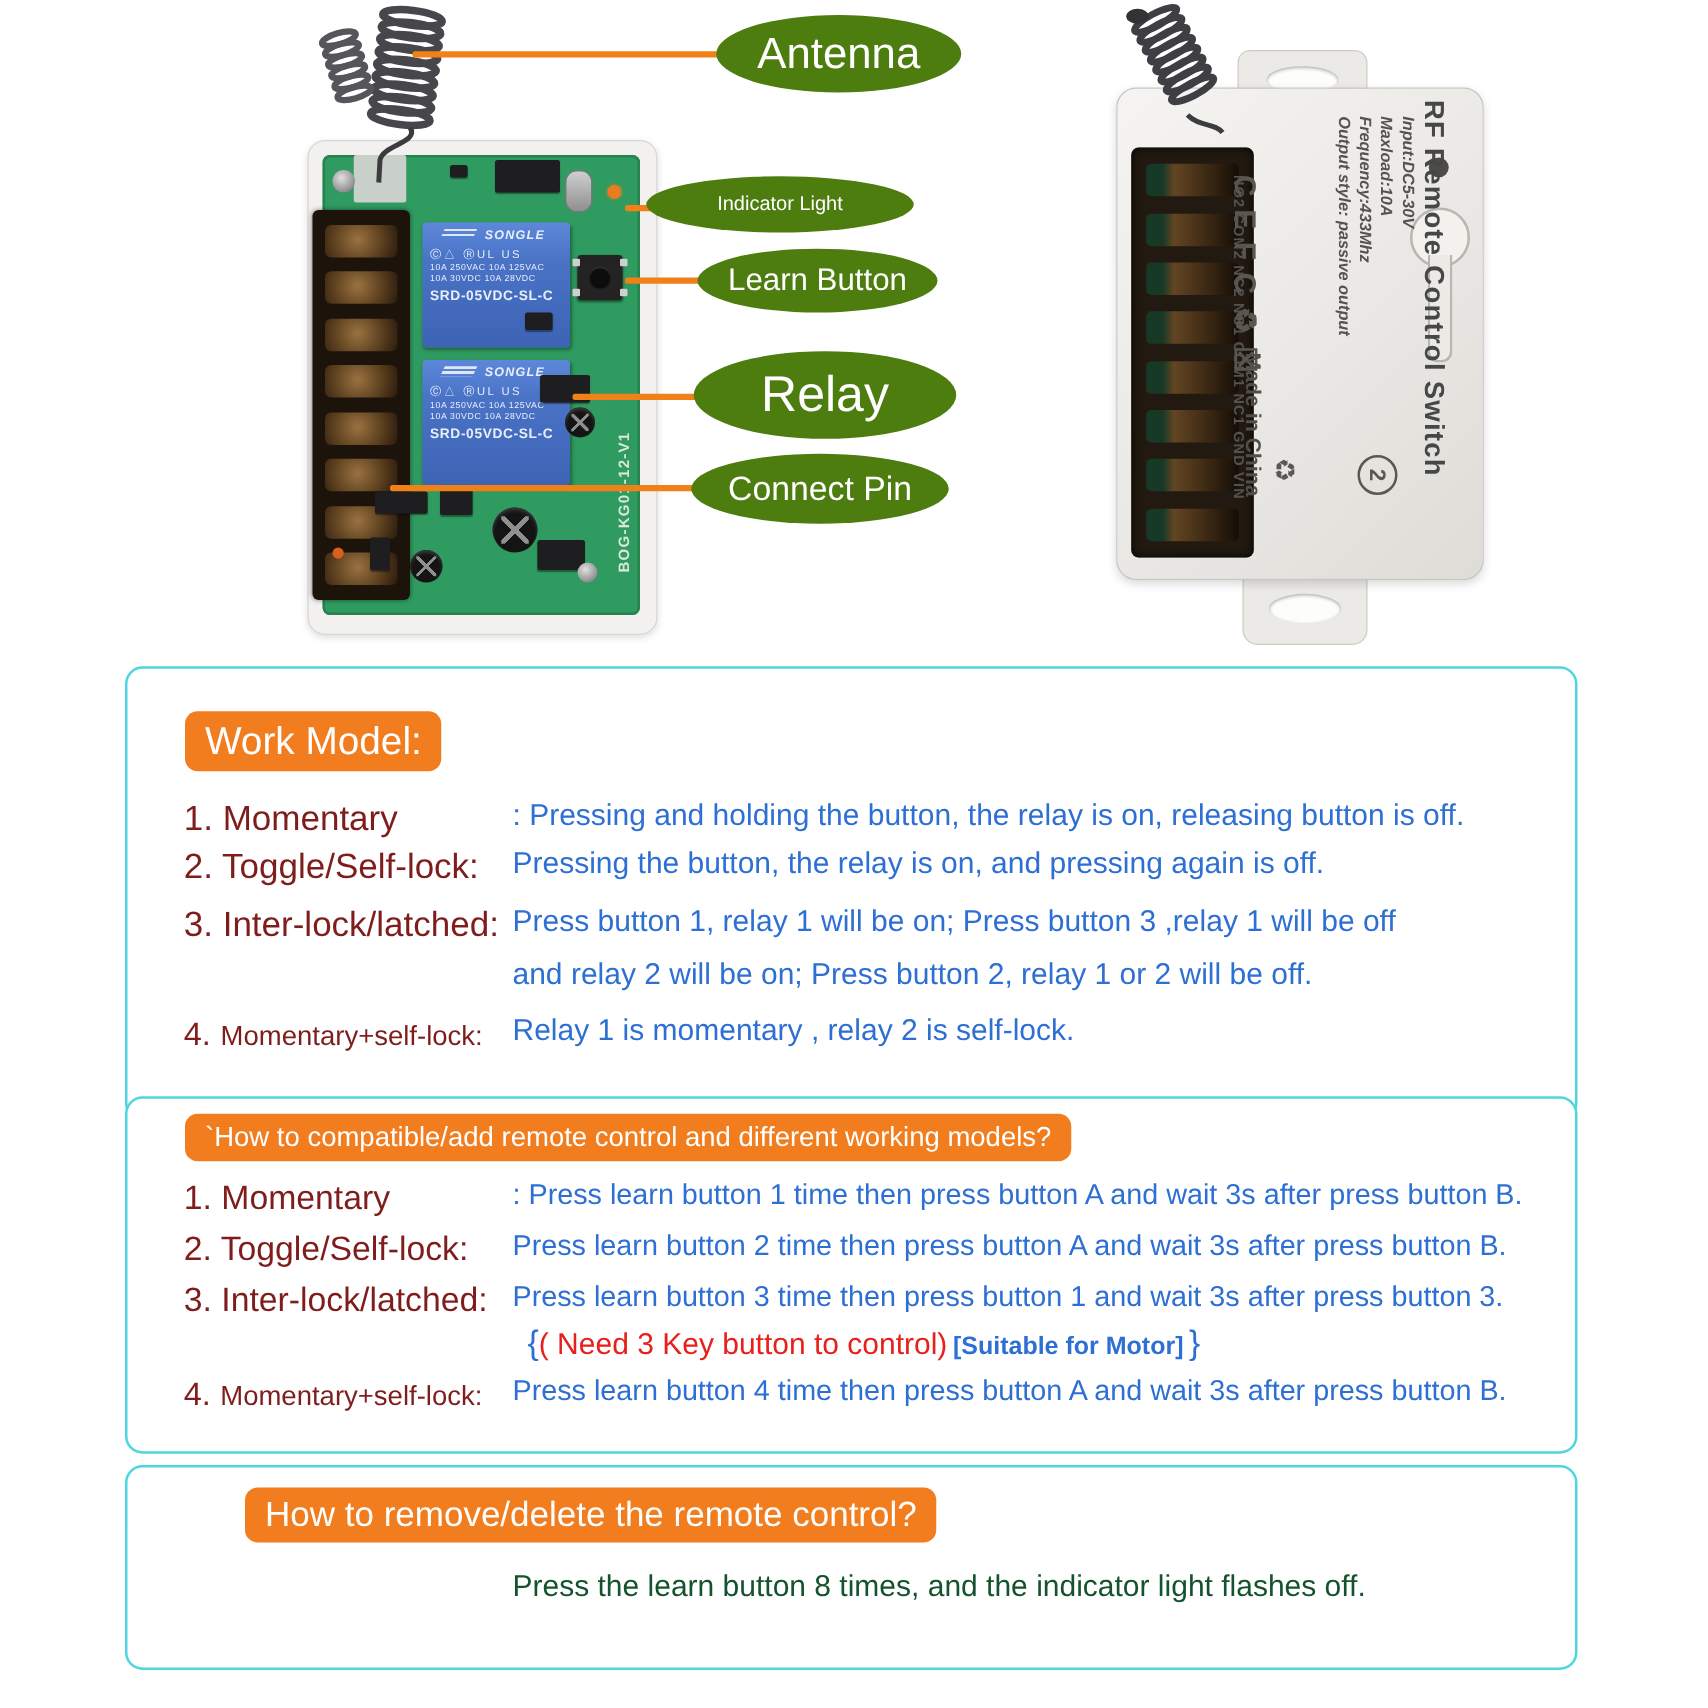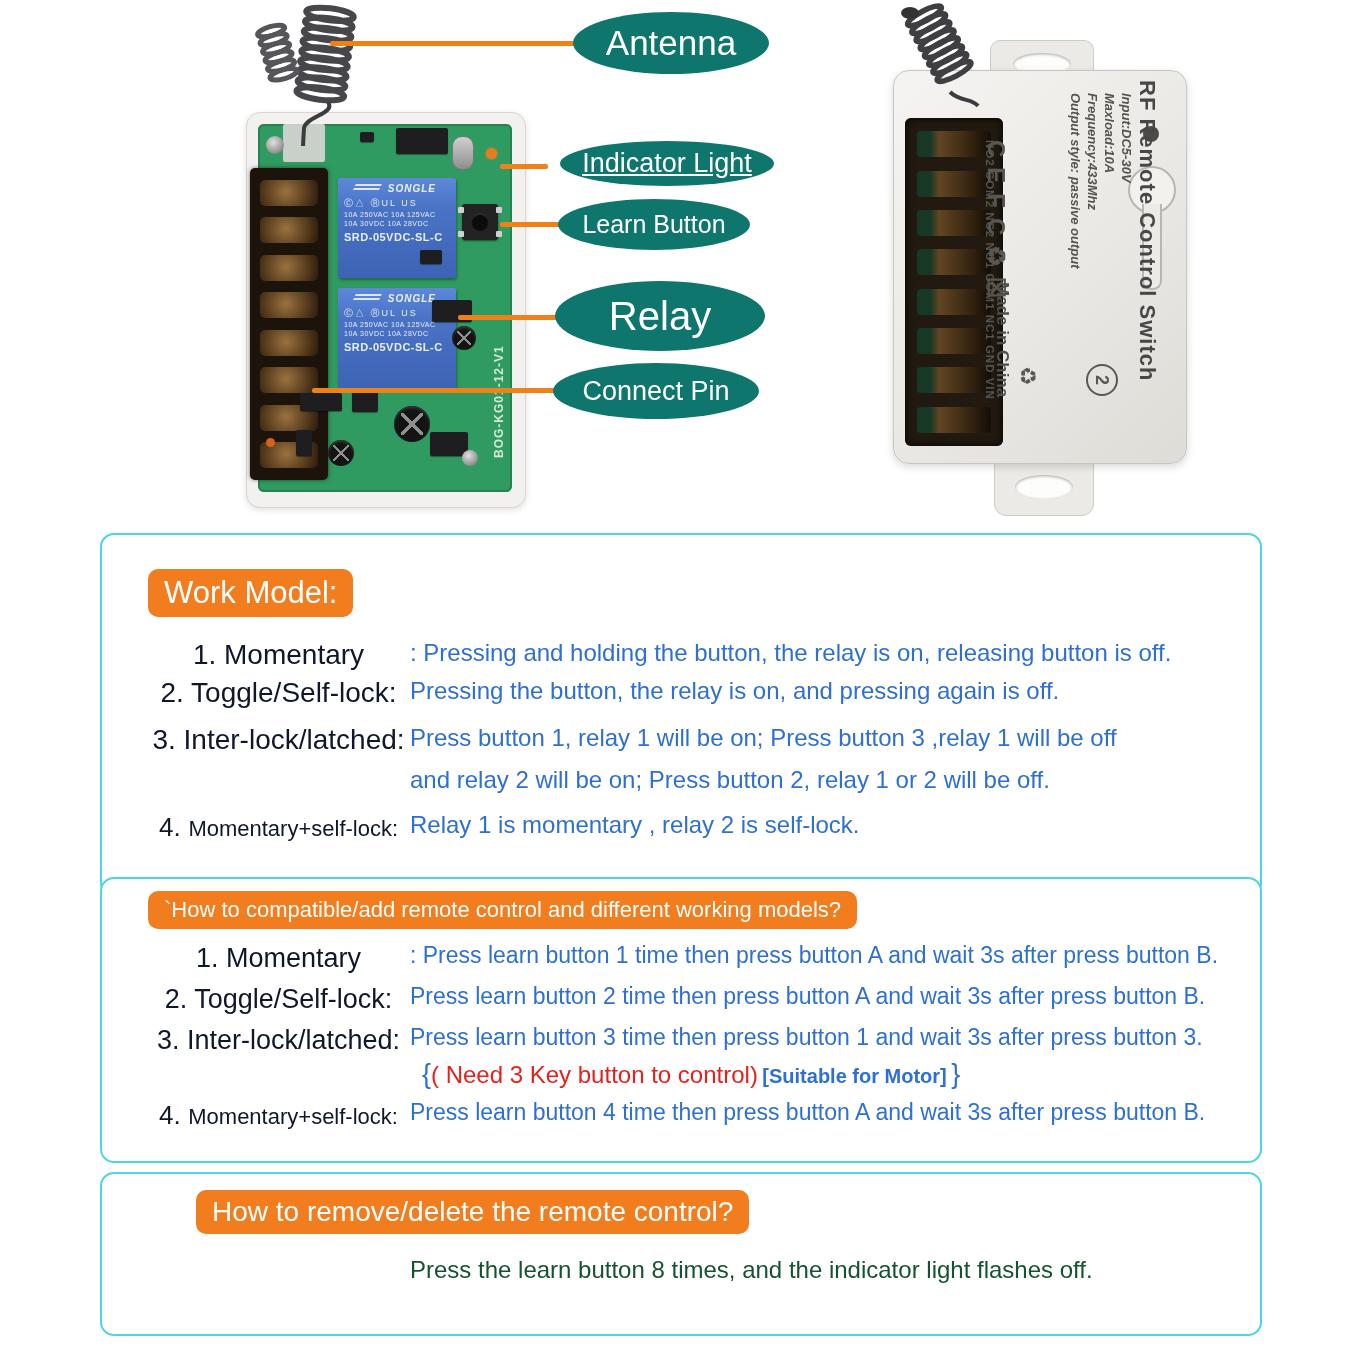--- a/index.html
+++ b/index.html
@@ -1,21 +1,21 @@
 <!DOCTYPE html>
 <html><head>
 <meta charset="utf-8">
 <style>
   html,body{margin:0;padding:0;background:#fff;}
   #stage{position:relative;width:1366px;height:1366px;background:#ffffff;overflow:hidden;
          font-family:"Liberation Sans",sans-serif;}
 
   
   .abs{position:absolute;}
-  .oval{position:absolute;background:#0f766e;color:#fff;border-radius:50%;
+  .oval{position:absolute;background:#4d7c0f;color:#fff;border-radius:50%;
         display:flex;align-items:center;justify-content:center;text-align:center;}
   .leader{position:absolute;height:5px;background:#f08018;border-radius:2px;}
 
   
   .pcb-case{left:246px;top:112px;width:278px;height:394px;background:#f2f1ef;
             border:1px solid #d8d6d1;border-radius:14px;box-shadow:0 2px 6px rgba(0,0,0,.12);}
   .pcb-board{left:258px;top:124px;width:254px;height:368px;background:#2f9b60;
              border-radius:6px;box-shadow:inset 0 0 0 2px #27824f;}
   .ant-pad{left:283px;top:124px;width:42px;height:38px;background:#c9cfc9;border-radius:2px;}
   .pcb-term{left:250px;top:168px;width:78px;height:312px;background:#1c130b;border-radius:5px;
@@ -76,21 +76,21 @@
   .badge2{left:1086px;top:364px;width:28px;height:28px;border:2.5px solid #5a5854;border-radius:50%;
           transform:rotate(90deg);display:flex;align-items:center;justify-content:center;
           font-size:18px;font-weight:bold;color:#5a5854;}
   .leaf{left:1040px;top:366px;font-size:22px;color:#5a5854;}
 
   
   .ibox{position:absolute;left:100px;width:1162px;background:#fff;border:2px solid #4cd7de;border-radius:14px;
         box-sizing:border-box;}
   .pill{display:inline-block;background:#f27d1e;color:#fff;border-radius:10px;padding:6px 16px;}
   .row{margin-left:45px;line-height:1.3;}
-  .lab{display:inline-block;width:263px;color:#0f172a;vertical-align:top;text-align:center;}
+  .lab{display:inline-block;width:263px;color:#7f1d1d;vertical-align:top;}
   .wm .lab{font-size:28px;}
   .wm .desc{font-size:24px;color:#2e6fd4;}
   .cp .lab{font-size:27px;}
   .cp .desc{font-size:23px;color:#2e6fd4;}
   .lab.small .num{font-size:26px;}
   .lab.small .txt{font-size:22px;}
   .indent2{margin-left:308px;font-size:24px;color:#2e6fd4;line-height:1.3;}
   .noteline{margin-left:320px;line-height:1.25;}
   .noteline .brace{color:#2e6fd4;font-size:27px;}
   .noteline .red{color:#e8201c;font-size:24px;text-align:right;}
@@ -231,21 +231,21 @@
   <div class="abs badge2">2</div>
   <div class="abs rot leaf">♻</div>
 
   <div class="leader" style="left:330px;top:41px;width:245px;"></div>
   <div class="leader" style="left:500px;top:164px;width:48px;"></div>
   <div class="leader" style="left:500px;top:222px;width:62px;"></div>
   <div class="leader" style="left:458px;top:315px;width:100px;"></div>
   <div class="leader" style="left:312px;top:388px;width:245px;"></div>
 
   <div class="oval" style="left:573px;top:12px;width:196px;height:62px;font-size:35px;">Antenna</div>
-  <div class="oval" style="left:560px;top:141px;width:214px;height:45px;font-size:27px;text-decoration:underline;">Indicator Light</div>
+  <div class="oval" style="left:517px;top:141px;width:214px;height:45px;font-size:16px;">Indicator Light</div>
   <div class="oval" style="left:558px;top:199px;width:192px;height:51px;font-size:25px;">Learn Button</div>
   <div class="oval" style="left:555px;top:281px;width:210px;height:70px;font-size:40px;">Relay</div>
   <div class="oval" style="left:553px;top:363px;width:206px;height:56px;font-size:27px;">Connect Pin</div>
 
   <div class="ibox wm" style="top:533px;height:364px;">
     <div style="margin:34px 0 0 46px;">
       <span class="pill" style="font-size:31px;">Work Model:</span>
     </div>
     <div class="row" style="margin-top:20px;">
       <span class="lab"><span>1.</span> <span>Momentary</span></span><span class="desc">: Pressing and holding the button, the relay is on, releasing button is off.</span>

